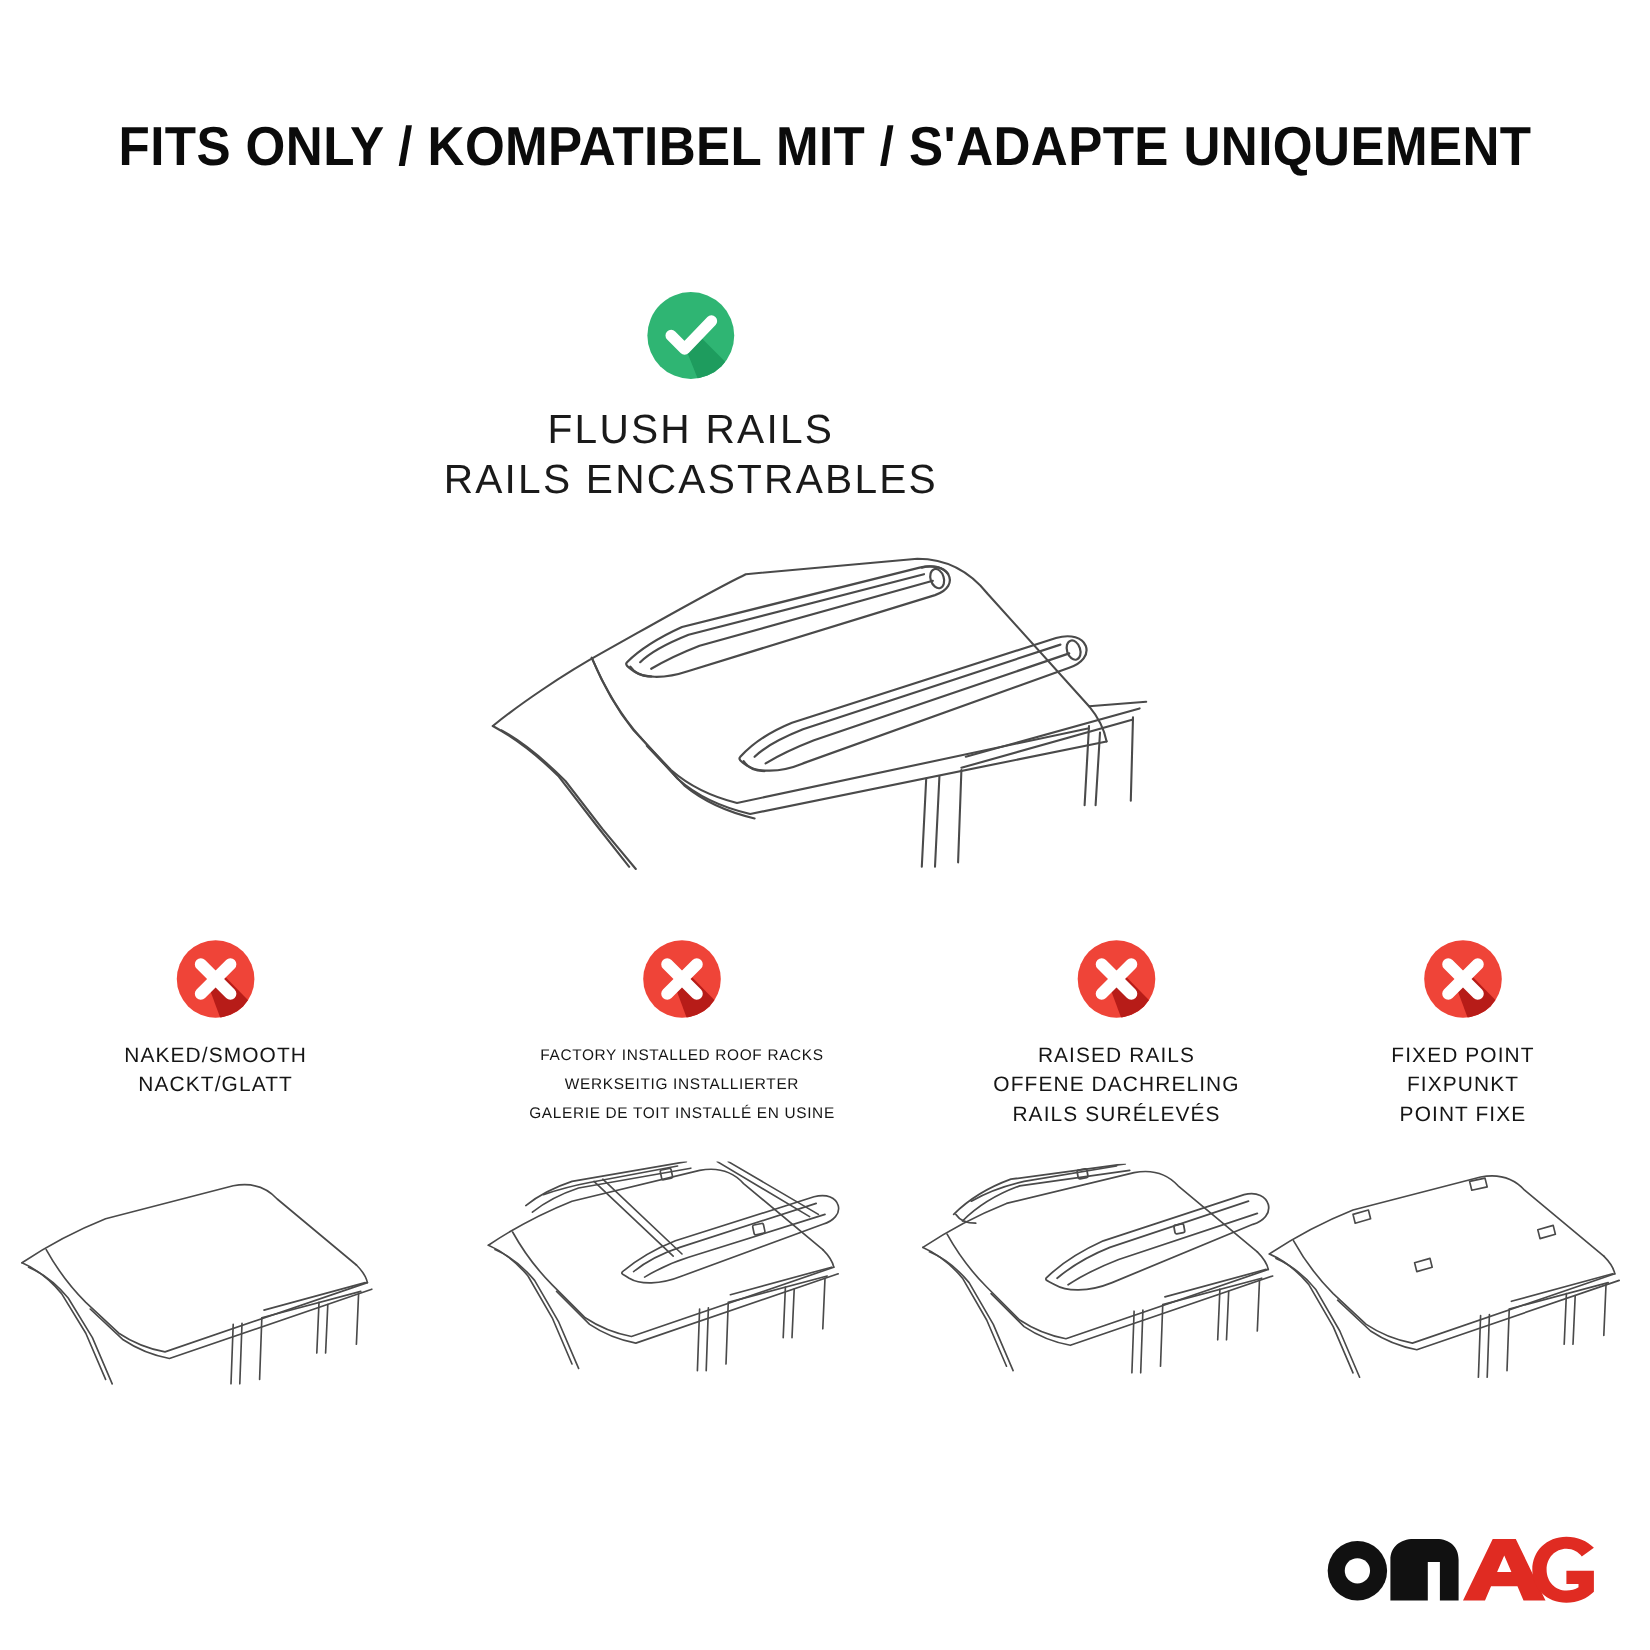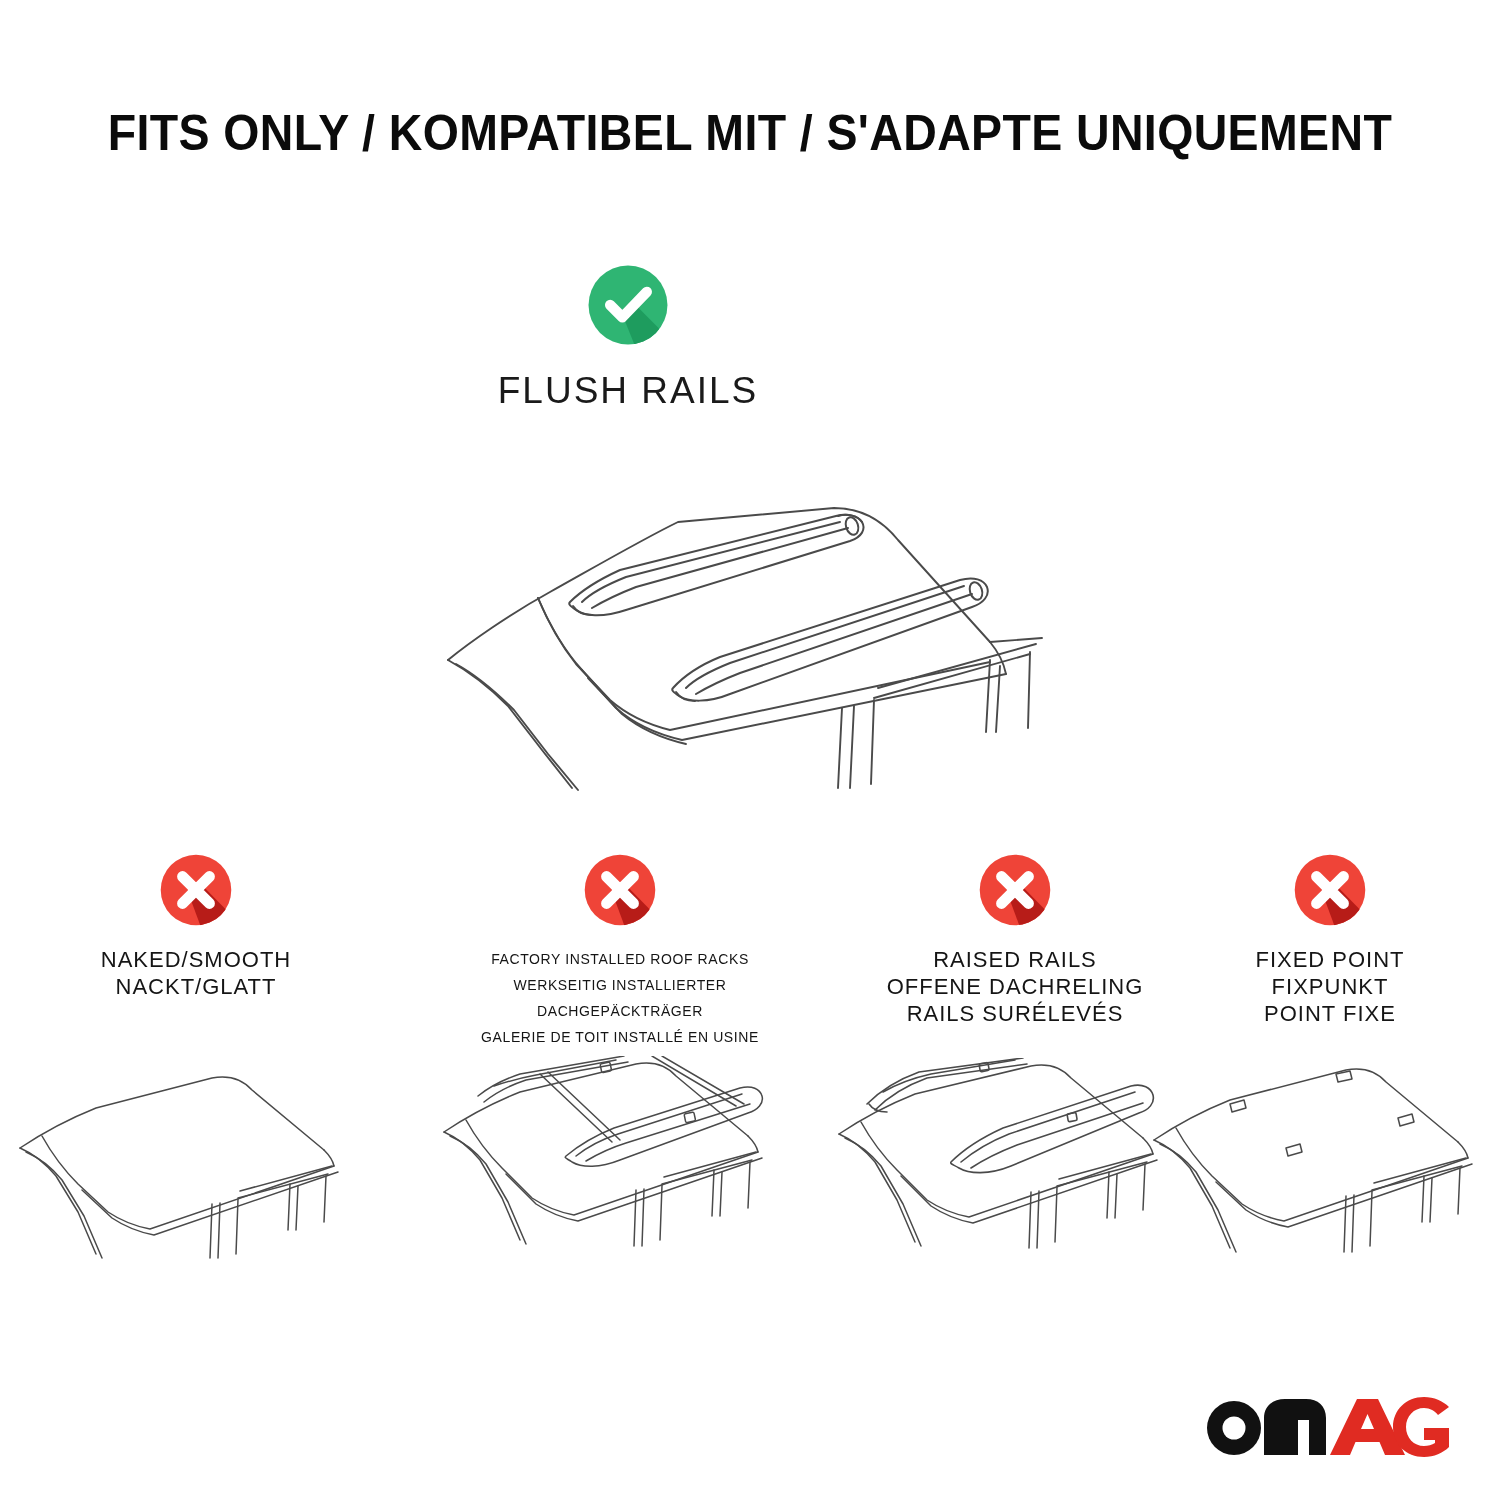--- a/index.html
+++ b/index.html
@@ -94,21 +94,21 @@
     height: 84px;
     margin: 0 auto;
     display: block;
   }
   .col-labels {
     margin-top: 14px;
   }
   .col-line {
     font-family: "Liberation Sans", sans-serif;
     font-weight: 400;
-    font-size: 22px;
+    font-size: 19px;
     line-height: 27px;
     letter-spacing: 1.0px;
     color: #151515;
     white-space: nowrap;
   }
   .col-2 .col-line { font-size: 14px; line-height: 26px; letter-spacing: 0.6px; }
 
   .col-art {
     position: absolute;
     left: 50%;
@@ -147,20 +147,21 @@
     </defs>
     <circle cx="50" cy="50" r="42" fill="#2FB573"></circle>
     <g clip-path="url(#clipGreen)">
       <polygon points="44,60 56,48 100,92 100,100 60,100" fill="#1E9C5E"></polygon>
     </g>
     <path d="M31 50 L44 63 L70 36" fill="none" stroke="#ffffff" stroke-width="11" stroke-linecap="round" stroke-linejoin="round"></path>
   </svg>
 
   <div class="hero-labels">
     <div class="hero-line">FLUSH RAILS</div>
+    <div class="hero-line">RAILS ENCASTRABLES</div>
   </div>
 </div>
 
 <svg class="hero-art" viewBox="0 0 660 300">
   <g fill="none" stroke="#4a4a4a" stroke-width="1.9" stroke-linecap="round" stroke-linejoin="round">
 
     <path d="M18 168 C 40 150 80 122 120 100 C 170 72 215 46 248 30 L 404 16
              C 430 16 452 28 468 48 L 560 150"></path>
     <path d="M560 150 C 570 162 574 172 576 182"></path>
 
@@ -253,21 +254,20 @@
         </defs>
       <circle cx="50" cy="50" r="42" fill="#EF4438"></circle>
       <g clip-path="url(#clipRed2)">
         <polygon points="41,54 54,41 100,88 100,100 58,100" fill="#B71C18"></polygon>
       </g>
       <path d="M34 34 L66 66 M66 34 L34 66" fill="none" stroke="#ffffff" stroke-width="13" stroke-linecap="round"></path>
     </svg>
     <div class="col-labels">
       <div class="col-line">FACTORY INSTALLED ROOF RACKS</div>
       <div class="col-line">WERKSEITIG INSTALLIERTER</div>
-      <div class="col-line">DACHGEPÄCKTRÄGER</div>
       <div class="col-line">GALERIE DE TOIT INSTALLÉ EN USINE</div>
     </div>
     <svg class="col-art" viewBox="0 0 360 235">
       <g fill="none" stroke="#4a4a4a" stroke-width="1.5" stroke-linecap="round" stroke-linejoin="round">
 
         <path d="M4 76 C 22 64 50 48 80 36 L 196 8 C 212 5 226 9 236 20 L 308 80"></path>
         <path d="M308 80 C 314 86 317 91 318 96"></path>
         <path d="M4 76 C 18 82 30 92 40 104 L 62 142 L 80 184"></path>
         <path d="M10 80 C 24 86 36 96 46 108 L 68 146 L 86 188"></path>
         <path d="M26 64 C 36 82 48 98 62 112 L 92 142 C 104 150 118 156 134 159 L 318 96"></path>

